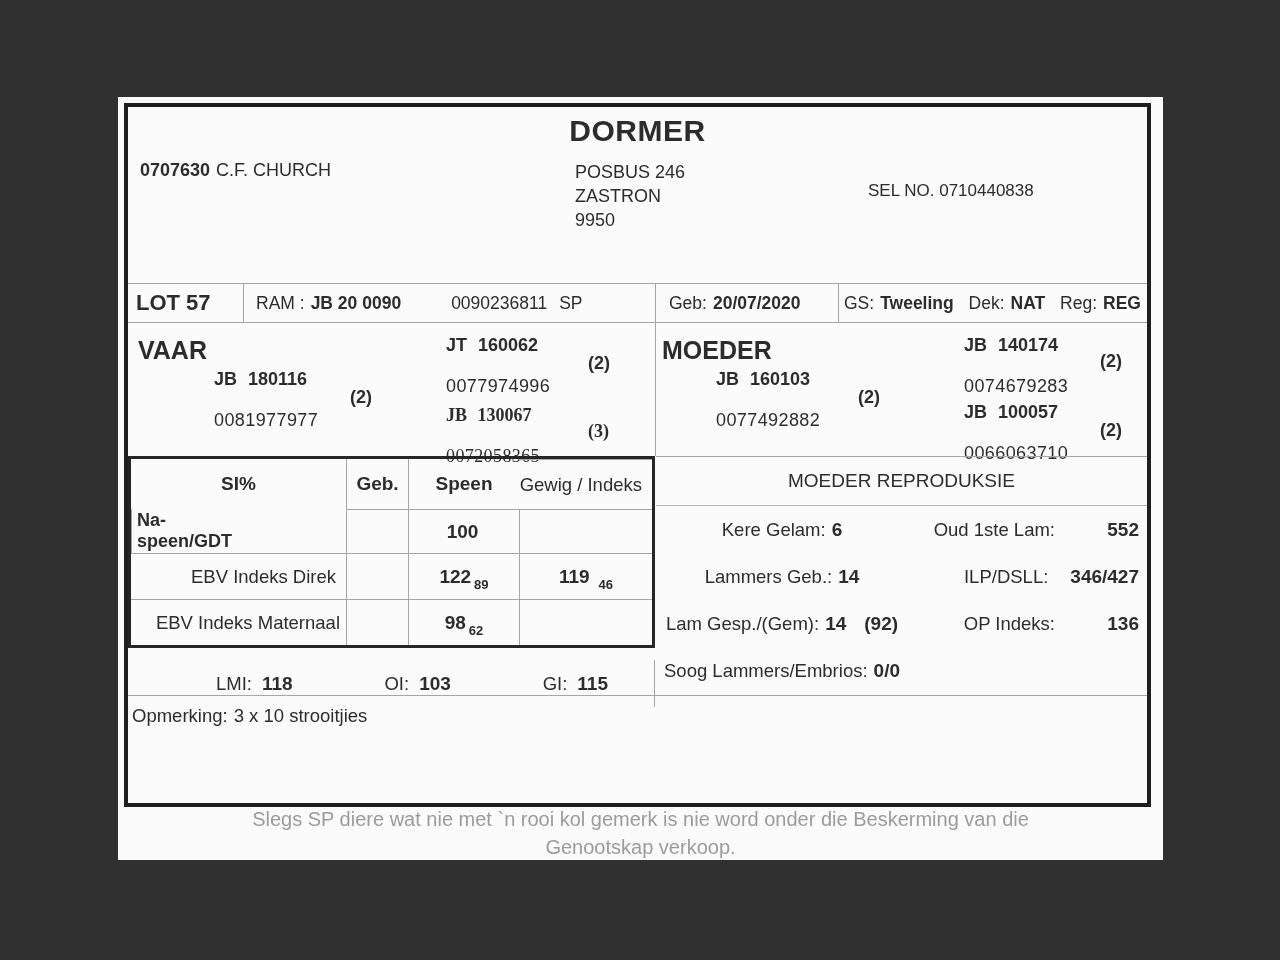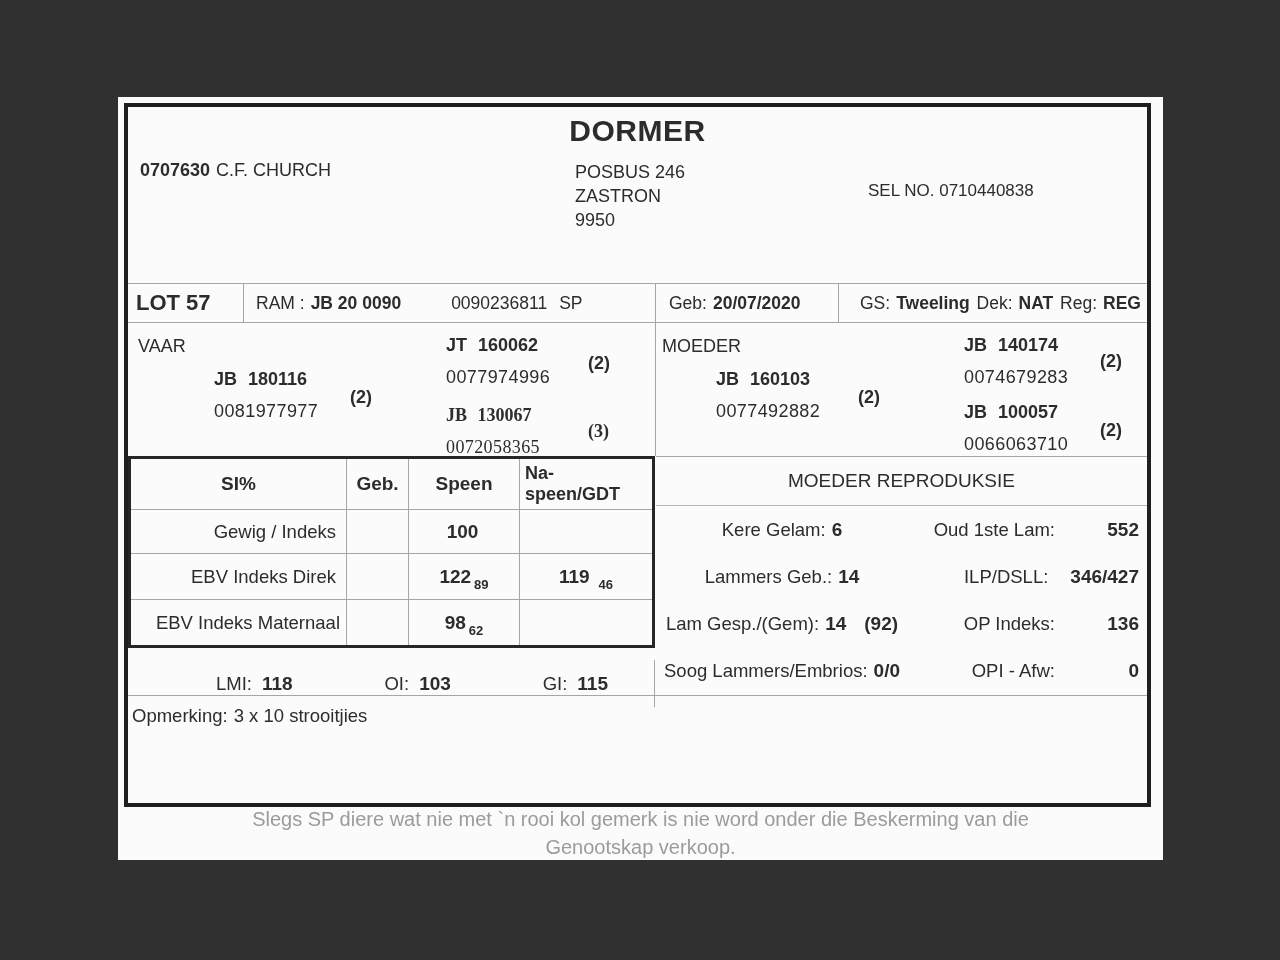--- a/index.html
+++ b/index.html
@@ -29,26 +29,26 @@
   
   .lot-row{position:absolute;left:0;top:176px;width:100%;height:40px;
     border-top:1px solid #a6a6a6;border-bottom:1px solid #a6a6a6;
     display:grid;grid-template-columns:115px 412px 183px 1fr;
     font-size:17.5px;box-sizing:border-box;}
   .lot-row>div{display:flex;align-items:center;height:100%;box-sizing:border-box;}
   .lot-cell{font-size:22px;font-weight:bold;padding-left:8px;}
   .ram-cell{border-left:1px solid #a6a6a6;padding-left:12px;gap:50px;}
   .ram-cell .pair,.geb-cell .pair,.gs-cell .pair{display:flex;gap:6px;align-items:center;}
   .geb-cell{border-left:1px solid #a6a6a6;padding-left:13px;}
-  .gs-cell{border-left:1px solid #a6a6a6;padding:0 6px 0 21px;justify-content:space-between;}
-  
-  .ped-label{position:absolute;font-size:18px;font-weight:normal;}
+  .gs-cell{border-left:1px solid #a6a6a6;padding:0 6px 0 5px;justify-content:space-between;}
+  
+  .ped-label{position:absolute;font-size:25px;font-weight:bold;}
   .animal{position:absolute;font-size:18px;}
   .animal .id{font-weight:bold;word-spacing:6px;}
-  .animal .reg{margin-top:11px;letter-spacing:.4px;}
+  .animal .reg{margin-top:20px;letter-spacing:.4px;}
   .animal .note{position:absolute;font-weight:bold;}
   .vline{position:absolute;left:527px;top:216px;width:1px;height:133px;background:#a6a6a6;}
   
   .si-table{position:absolute;left:0;top:349px;width:527px;height:192px;
     border:3px solid #262626;box-sizing:border-box;background:transparent;
     display:grid;grid-template-columns:215px 62px 111px 1fr;
     grid-template-rows:50px 44px 46px 1fr;}
   .si-c{border-left:1px solid #a6a6a6;border-top:1px solid #a6a6a6;
     display:flex;align-items:center;justify-content:center;box-sizing:border-box;}
   .si-c.c0{border-left:none;}
@@ -173,25 +173,25 @@
     <div class="animal" style="left:836px;top:295px;">
       <div class="id">JB 100057</div>
       <div class="reg">0066063710</div>
       <div class="note" style="left:136px;top:18px;">(2)</div>
     </div>
 
     <div class="si-table">
       <div class="si-c c0 r0 si-h">SI%</div>
       <div class="si-c r0 si-h">Geb.</div>
       <div class="si-c r0 si-h">Speen</div>
+      <div class="si-c c0 si-lbl">Gewig / Indeks</div>
+
       <div class="si-c r0 si-h si-nah">
           <span>Na-speen/GDT</span>
         </div>
-
-      <div class="si-c c0 si-lbl">Gewig / Indeks</div>
       <div class="si-c"></div>
       <div class="si-c si-val">
           <span>100</span>
           <span class="sub"></span>
         </div>
       <div class="si-c si-val">
           <span></span>
           <span class="sub wide"></span>
         </div>
 
@@ -249,24 +249,20 @@
             </div>
           <div class="pairR">
               <span>OP Indeks:</span>
               <span class="val">136</span>
             </div>
         </div>
         <div class="repro-row">
           <div class="pairL">
               <span>Soog Lammers/Embrios:</span>
               <span class="val">0/0</span>
-            </div>
-          <div class="pairR">
-              <span>OPI - Afw:</span>
-              <span class="val">0</span>
             </div>
         </div>
       </div>
     </div>
 
     <div class="lmi-row">
       <span class="pair">
           <span>LMI:</span>
           <span class="val">118</span>
         </span>

